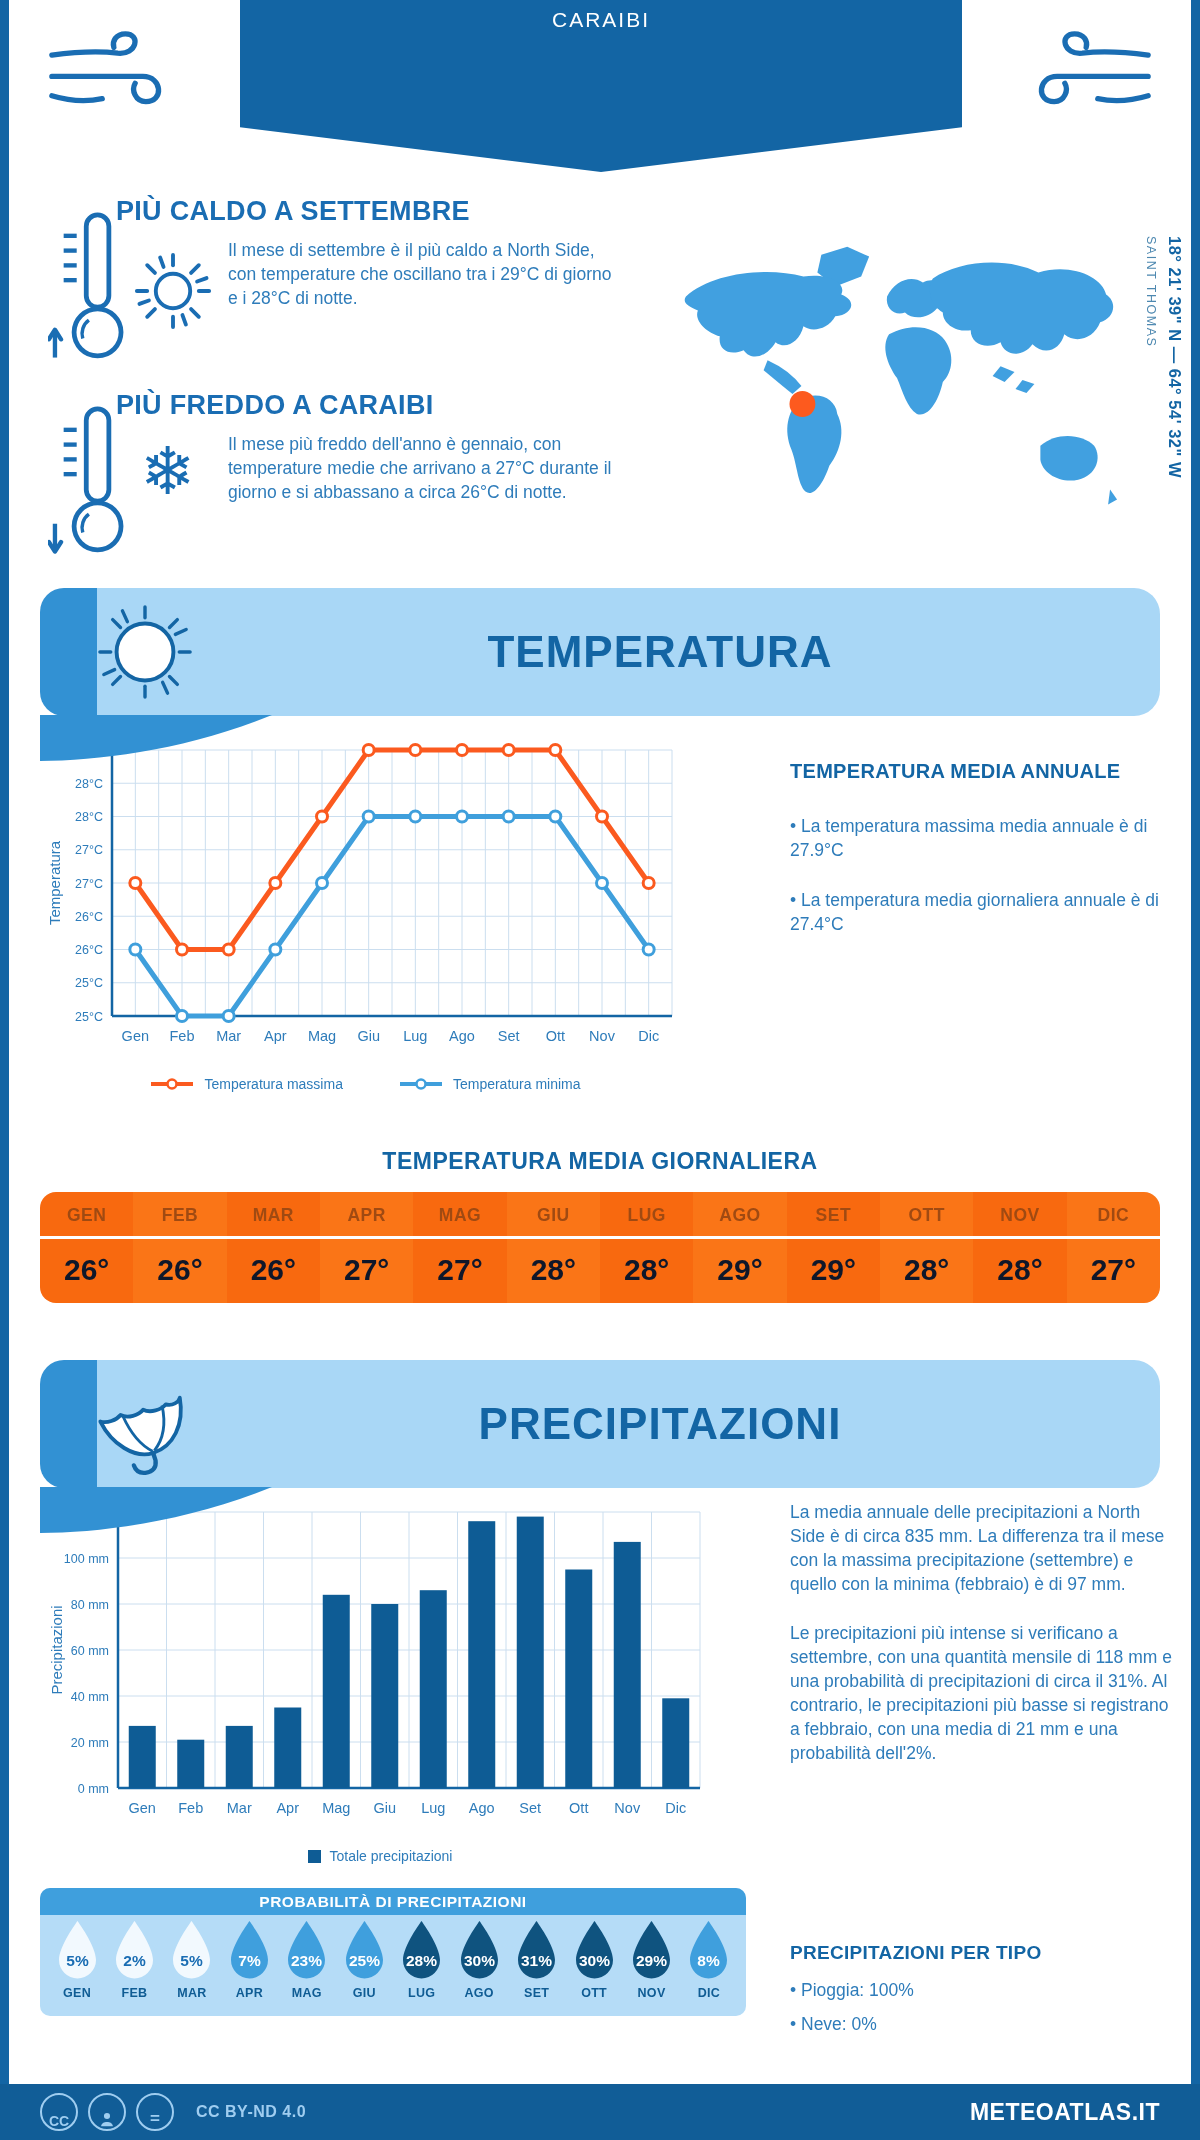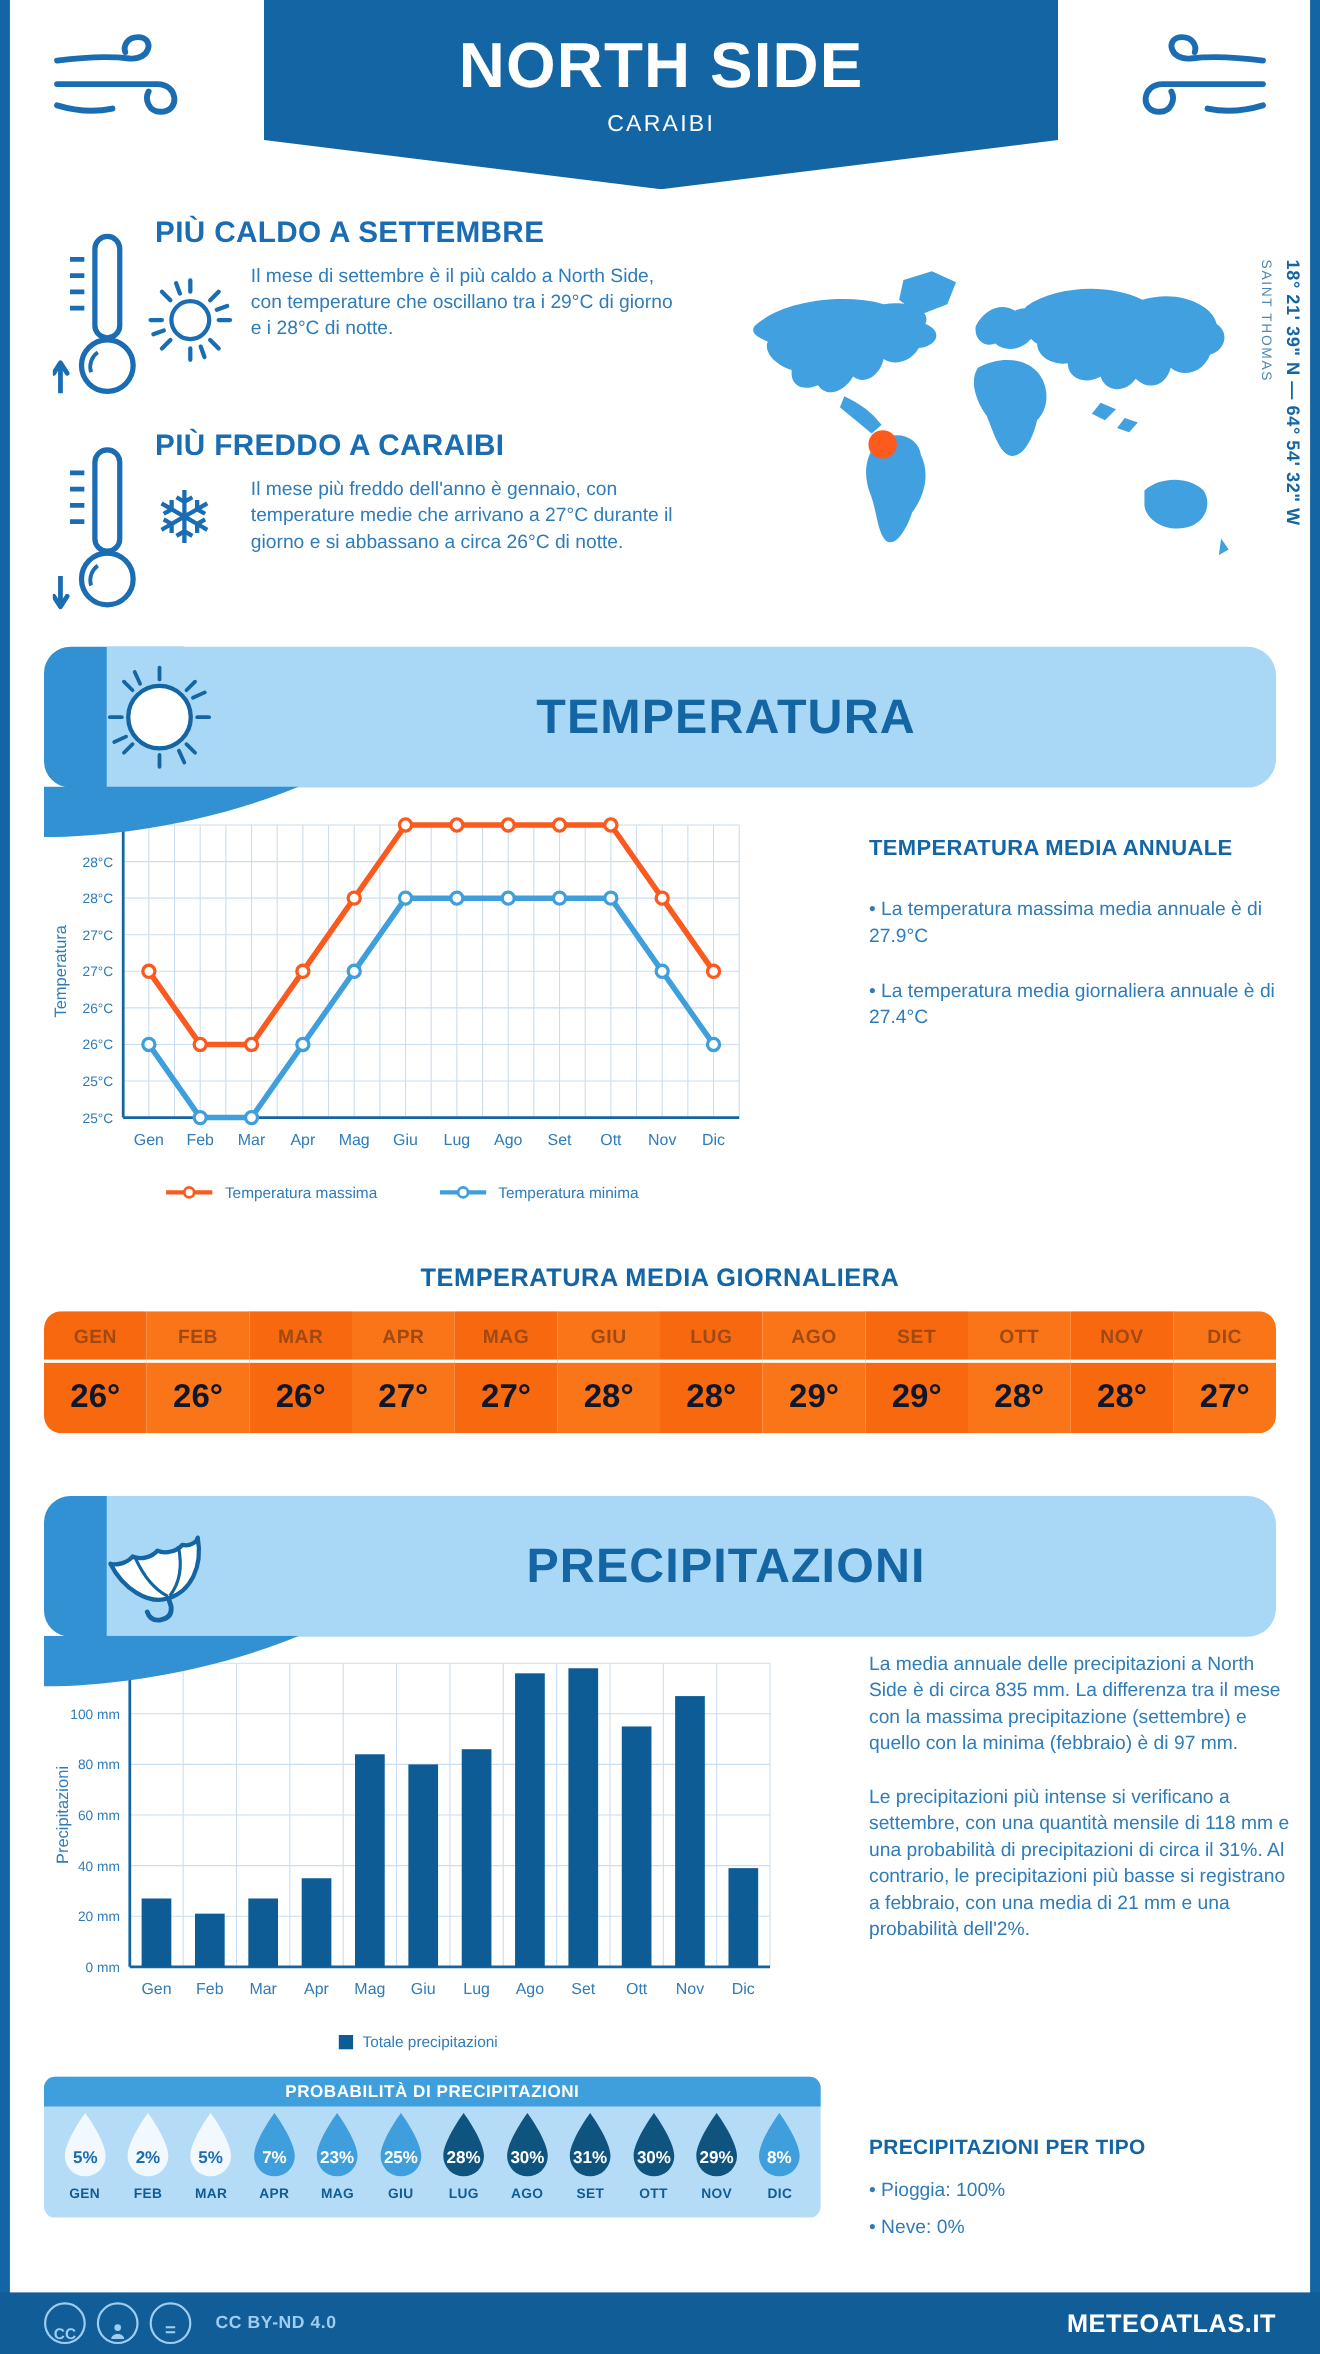--- a/index.html
+++ b/index.html
@@ -12,21 +12,21 @@
   .ribbon{position:absolute;left:240px;top:0;width:722px;height:172px;background:#1365a4;
           clip-path:polygon(0 0,100% 0,100% 74%,50% 100%,0 74%);text-align:center;color:#fff;z-index:5;}
   .ribbon .title{font-size:58px;font-weight:bold;letter-spacing:1px;padding-top:26px;}
   .ribbon .subtitle{font-size:21px;letter-spacing:2px;margin-top:8px;}
   .wind{position:absolute;top:28px;z-index:2;}
   .wind.left{left:45px}.wind.right{right:45px;transform:scaleX(-1);}
 
   
   .fact{position:absolute;left:48px;width:590px;}
   .fact .thermo{position:absolute;left:0;top:6px;}
-  .fact .ftitle{margin-left:93px;font-size:27px;font-weight:bold;color:#1a6db3;letter-spacing:.3px;}
+  .fact .ftitle{margin-left:68px;font-size:27px;font-weight:bold;color:#1a6db3;letter-spacing:.3px;}
   .fact .sub-icon{position:absolute;left:82px;top:52px;}
   .fact .ftext{margin-left:180px;margin-top:12px;width:398px;font-size:17.5px;line-height:1.36;color:#2e7cba;}
   .snowflake{font-size:66px;color:#1a6db3;line-height:1;}
 
   
   .map{position:absolute;left:672px;top:232px;z-index:1;}
   .map-caption{position:absolute;right:16px;top:236px;height:336px;display:flex;flex-direction:row;gap:7px;z-index:2;}
   .map-caption .place{writing-mode:vertical-rl;font-size:12.5px;letter-spacing:1.5px;color:#4d88b0;}
   .map-caption .coords{writing-mode:vertical-rl;font-size:16.5px;font-weight:bold;color:#1365a4;letter-spacing:.5px;}
 
@@ -96,21 +96,20 @@
     </svg>
   </div>
   <div class="wind right">
     <svg width="128" height="92" viewBox="0 0 130 95" fill="none" stroke="#1a6db3" stroke-width="5.5" stroke-linecap="round">
       <path d="M6 28 C36 24 58 24 74 26 C94 28 98 6 82 6 C72 6 68 14 70 20"></path>
       <path d="M6 50 H100 C120 50 122 76 103 76 C92 76 88 64 92 57"></path>
       <path d="M6 70 C26 76 44 76 58 73"></path>
     </svg>
   </div>
   <div class="ribbon">
-    <div class="title">NORTH SIDE</div>
     <div class="subtitle">CARAIBI</div>
   </div>
 
   <div class="fact" style="top:196px">
     <div class="thermo">
       <svg width="80" height="172" viewBox="0 0 92 180" fill="none" stroke="#1a6db3">
         <line x1="18" y1="30" x2="33" y2="30" stroke-width="5"></line>
           <line x1="18" y1="47" x2="33" y2="47" stroke-width="5"></line>
         <line x1="18" y1="64" x2="33" y2="64" stroke-width="5"></line>
           <line x1="18" y1="81" x2="33" y2="81" stroke-width="5"></line>

